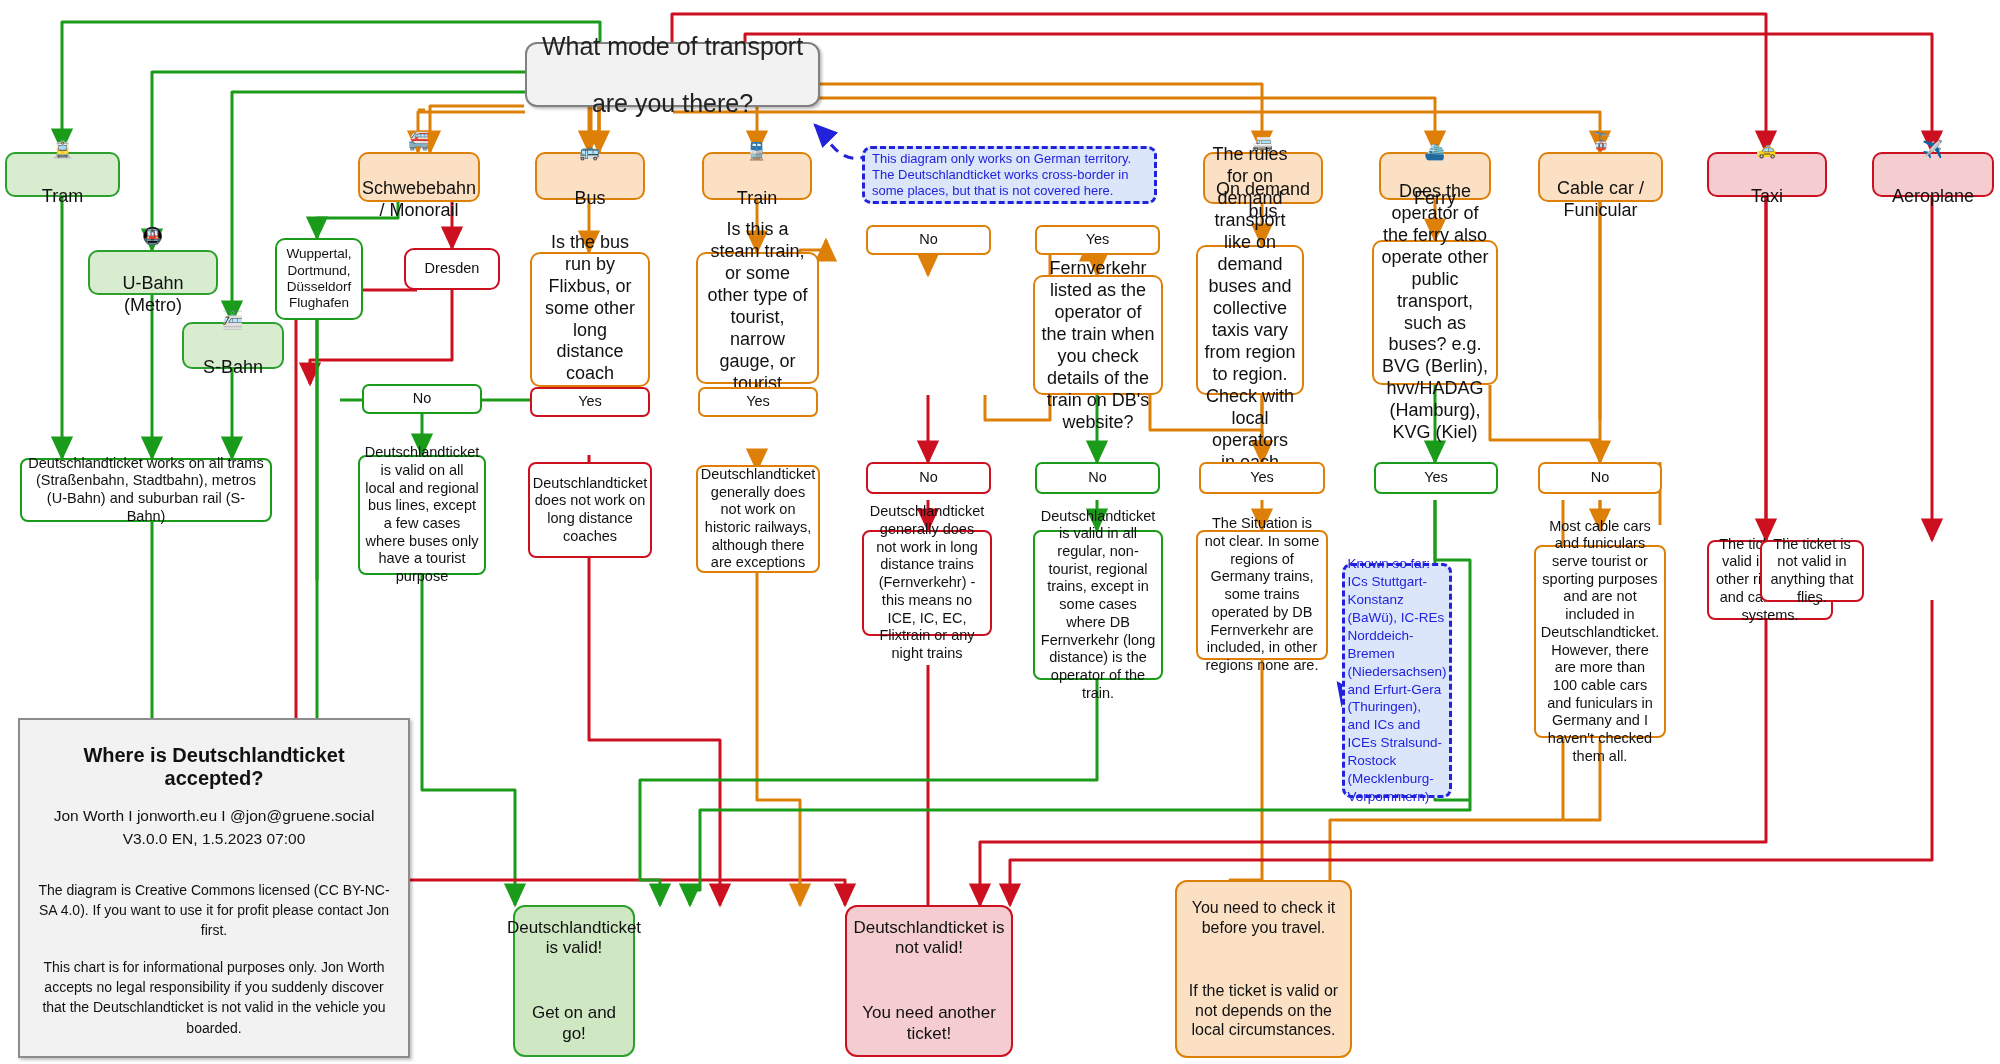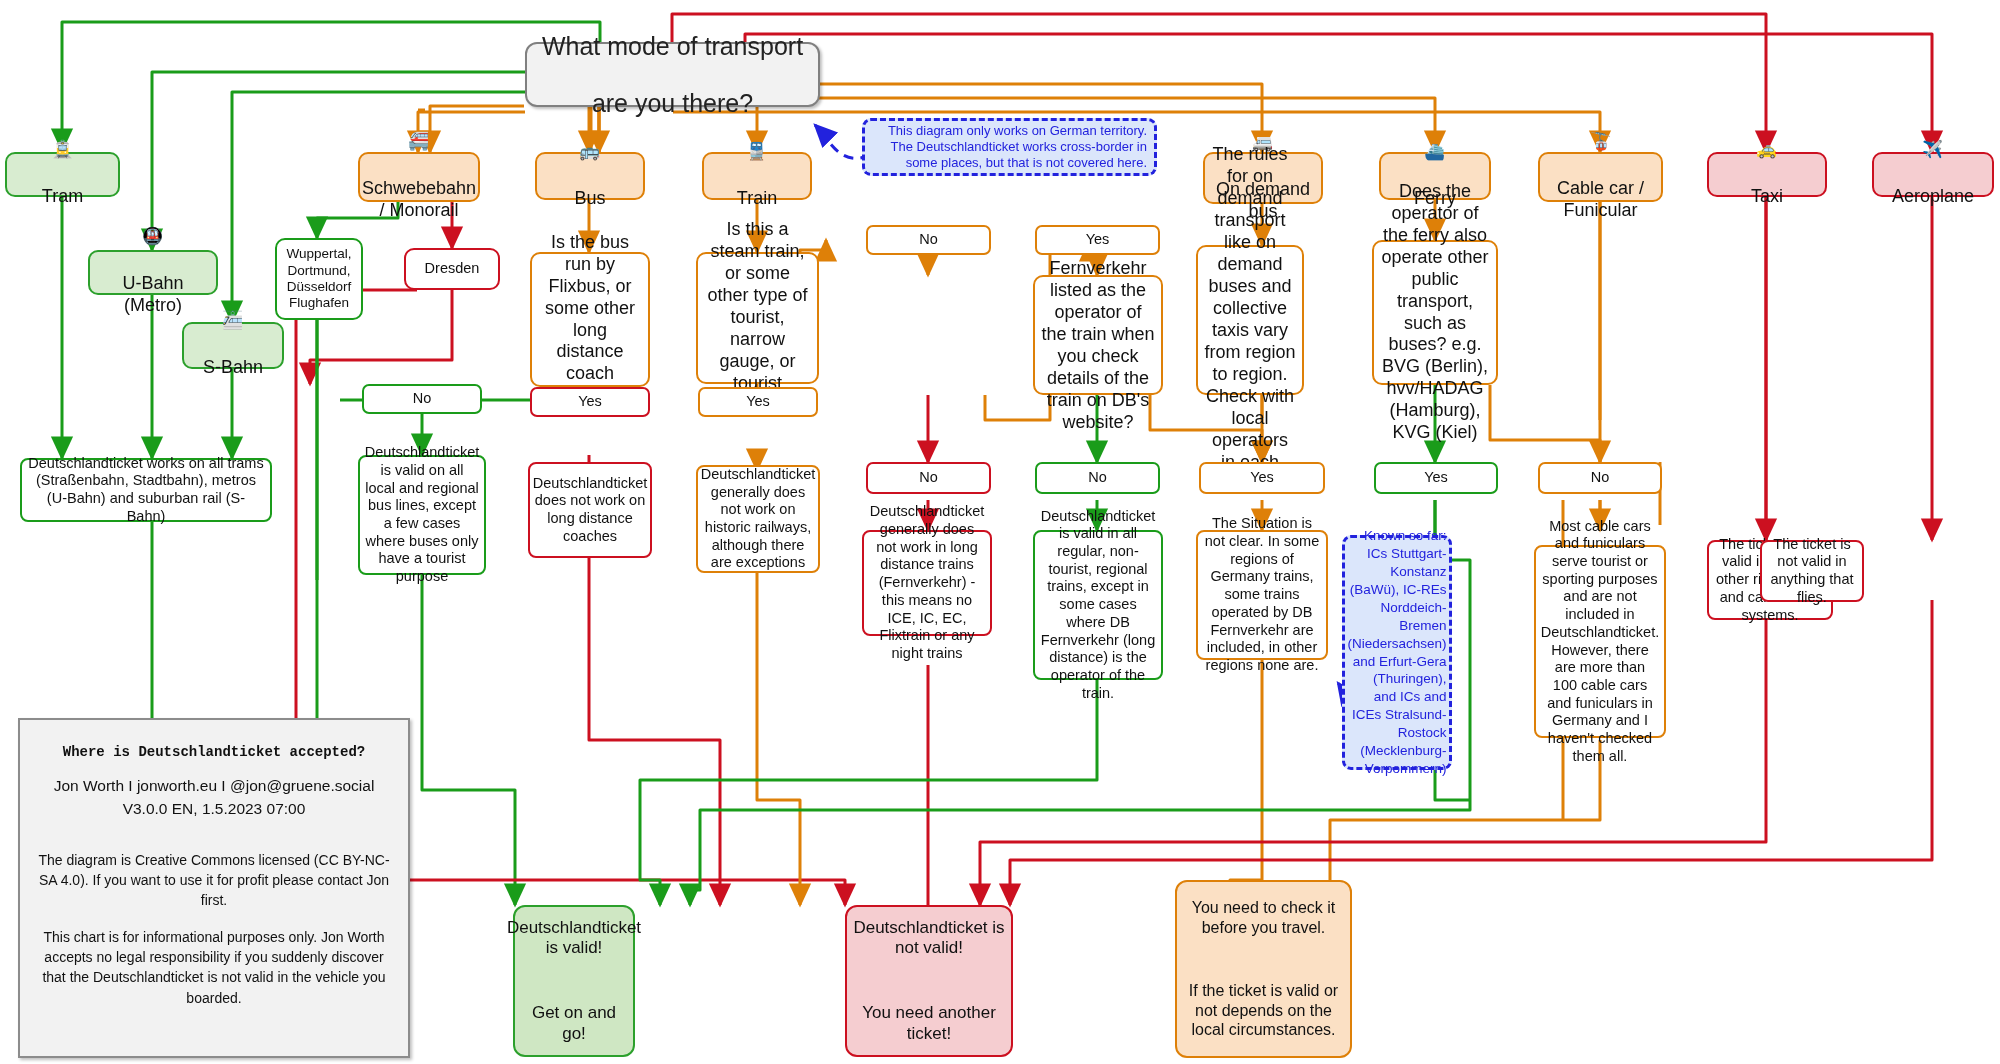--- a/index.html
+++ b/index.html
@@ -33,27 +33,27 @@
   .yn-red{border-color:#cc1020;}
   .yn-orange{border-color:#de8008;}
 
   .final{border-radius:12px;font-size:17px;}
   .final .l2{margin-top:18px;}
   .final-green{background:#cfe7c3;border-color:#2ca02c;}
   .final-red{background:#f5cdd0;border-color:#cc1020;}
   .final-orange{background:#fbe0c4;border-color:#de8008;}
 
   .note{position:absolute;box-sizing:border-box;border:3px dashed #2222dd;background:#dbe6fb;
-        color:#2222dd;border-radius:9px;text-align:right;font-size:13px;line-height:1.25;
-        display:flex;align-items:center;justify-content:center;padding:5px 7px;}
+        color:#2222dd;border-radius:9px;text-align:left;font-size:13px;line-height:1.25;
+        display:flex;align-items:center;justify-content:center;padding:5px 7px;margin-top:28px;}
   .note.tall{font-size:13.5px;line-height:1.33;}
 
   .legend{position:absolute;box-sizing:border-box;background:#f2f2f2;border:2px solid #8c8c8c;
           box-shadow:2px 2px 3px rgba(0,0,0,.25);padding:18px 16px;text-align:center;color:#111;}
-  .legend h1{font-size:14px;margin:6px 0 16px 0;font-weight:bold;font-family:Liberation Mono, monospace;}
+  .legend h1{font-size:20px;margin:6px 0 16px 0;font-weight:bold;}
   .legend p{font-size:15.5px;margin:0 0 16px 0;line-height:1.35;}
   .legend p.small{font-size:14px;line-height:1.45;}
 </style>
 </head>
 <body>
 
 <div id="stage">
 
   <svg id="wires" viewBox="0 0 2000 1064">
     <defs>

